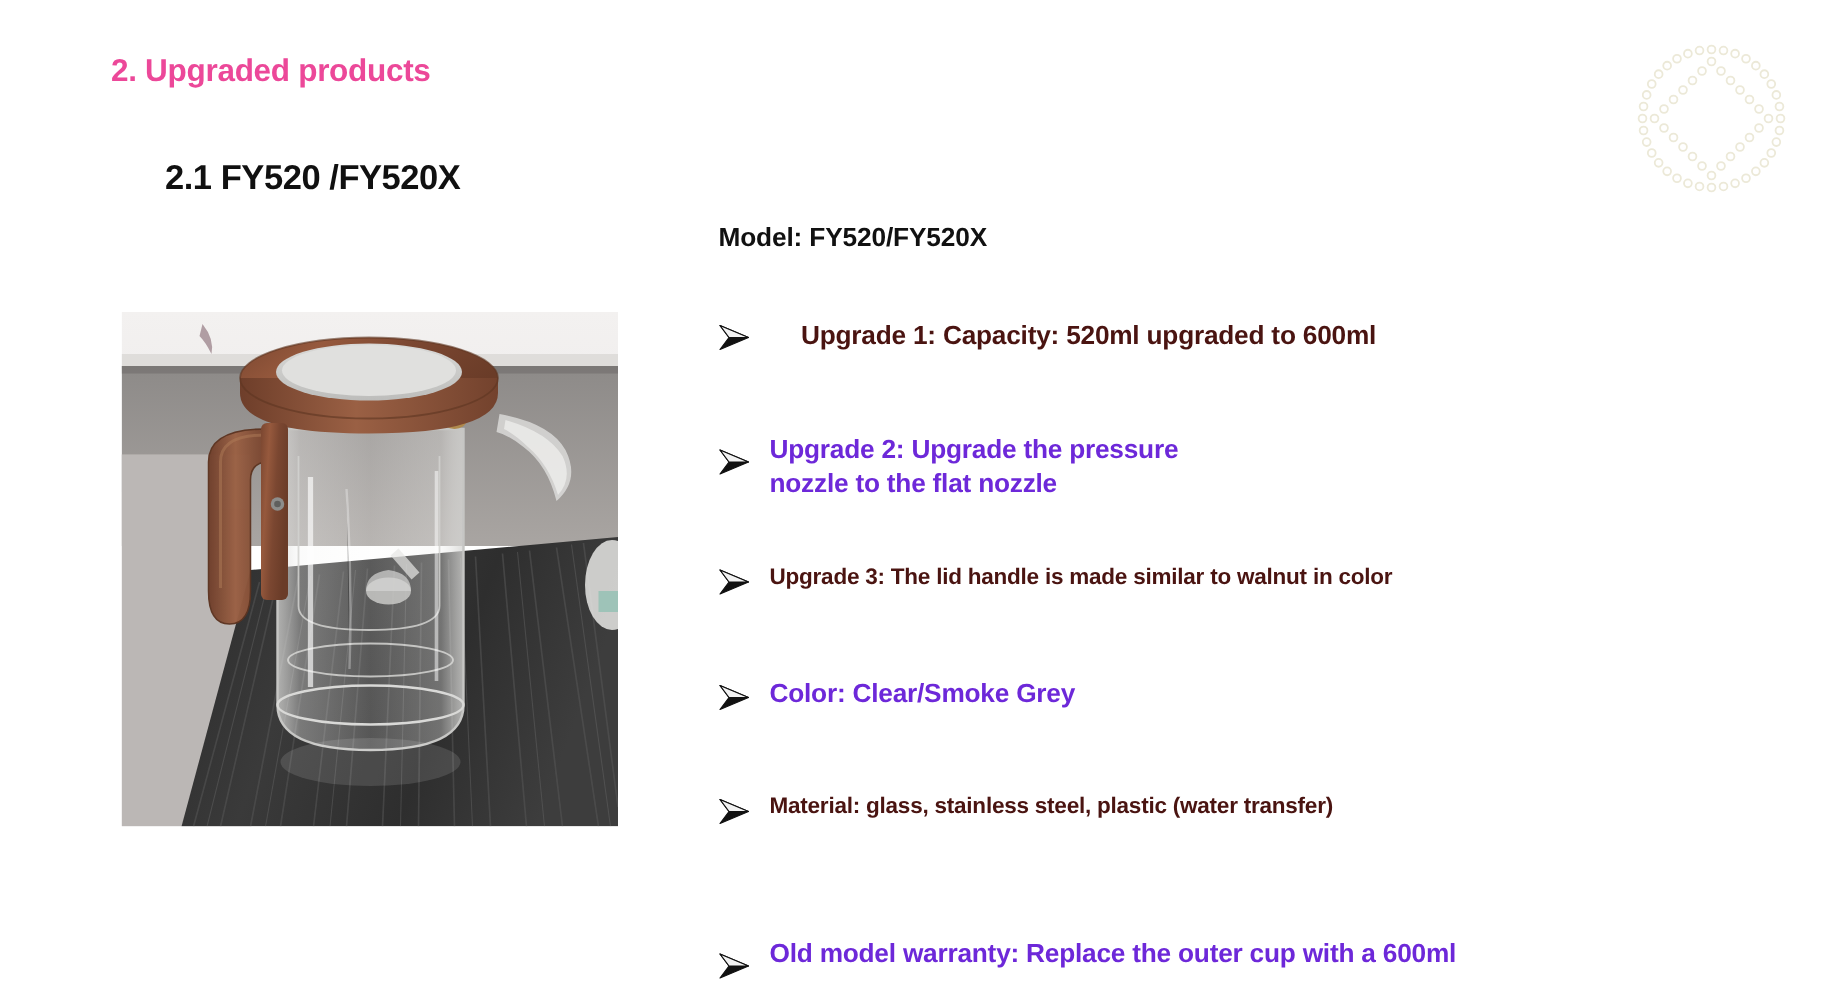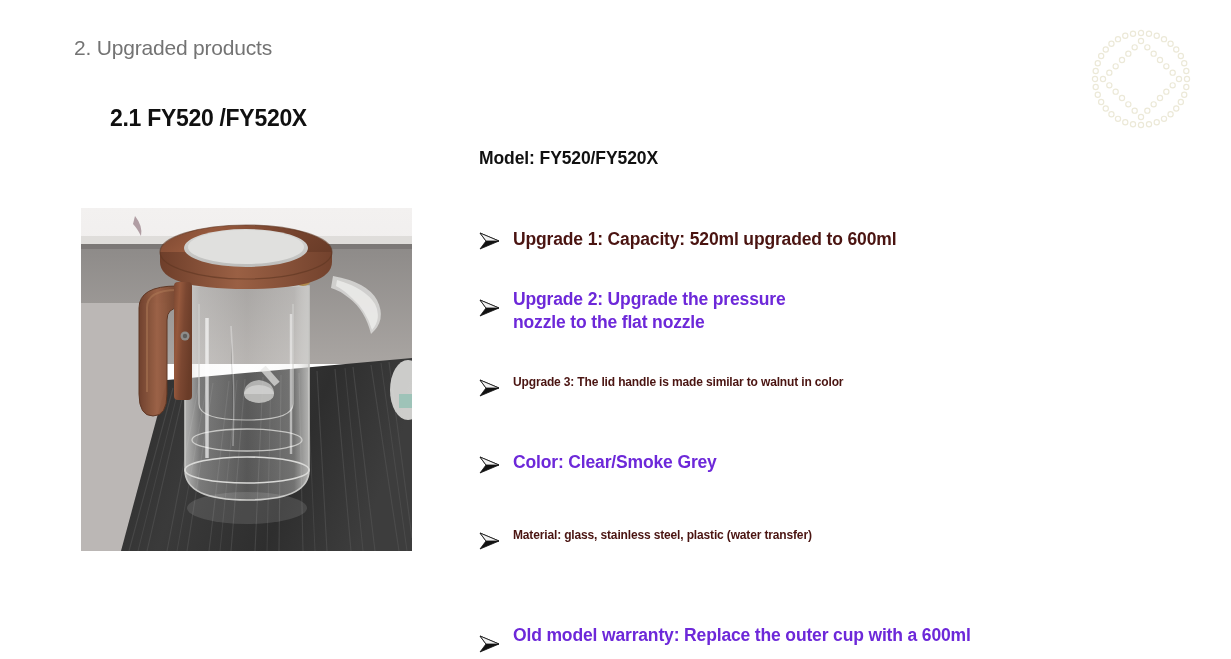--- a/index.html
+++ b/index.html
@@ -25,22 +25,22 @@
     height: 106px;
     pointer-events: none;
   }
 
   
   #section-heading {
     position: absolute;
     left: 74px;
     top: 36px;
     font-size: 21px;
-    font-weight: normal;
-    color: #737373;
+    font-weight: bold;
+    color: #ec4899;
     letter-spacing: -0.2px;
     white-space: nowrap;
   }
   #subsection-heading {
     position: absolute;
     left: 110px;
     top: 105px;
     font-size: 23px;
     font-weight: bold;
     color: #101010;
@@ -84,21 +84,21 @@
     color: #1a1a1a;
     font-family: "DejaVu Sans", sans-serif;
   }
   .bullet-marker svg { display: block; }
   .bullet-text {
     font-weight: bold;
     letter-spacing: -0.15px;
     line-height: 1.33;
   }
   .sz-normal { font-size: 17.5px; }
-  .sz-small  { font-size: 12px; }
+  .sz-small  { font-size: 15px; }
   .clr-dark  { color: #6d28d9; }
   .clr-maroon{ color: #4a1411; }
 </style>
 </head>
 <body>
 
 <div id="watermark">
   <svg width="106" height="106" viewBox="0 0 106 106" aria-hidden="true">
     <g id="wm-outer" fill="none" stroke="#e8e6d2" stroke-width="1.1">
         <circle cx="99.00" cy="53.00" r="2.6" fill="none" stroke="#ece9d8" stroke-width="1.2"></circle>
@@ -293,21 +293,21 @@
       <circle cx="104" cy="128" r="2.2" fill="#5f5f5d"></circle>
 
       <ellipse cx="166" cy="300" rx="60" ry="16" fill="#ffffff" opacity="0.12"></ellipse>
     </g>
   </svg>
 </div>
 
 <div id="model-line">Model: FY520/FY520X</div>
 
 <div id="bullet-list">
-    <div class="bullet-row" style="left: 479px; top: 228px;">
+    <div class="bullet-row" style="left: 479px; top: 212px; gap: 21px;">
       <div class="bullet-marker" style="padding-top: 4px;">
         <svg width="22" height="18" viewBox="0 0 22 18">
           <path d="M1 1 L20 9 L1 17 L7 9 Z" fill="#111111" stroke="#111111" stroke-width="0.8" stroke-linejoin="round"></path>
           <path d="M1 1 L20 9 L7 9 Z" fill="#f2f2f2" stroke="#111111" stroke-width="0.8" stroke-linejoin="round"></path>
         </svg>
       </div>
       <div class="bullet-text sz-normal clr-maroon">
         <div>Upgrade 1: Capacity: 520ml upgraded to 600ml</div>
       </div>
     </div>

